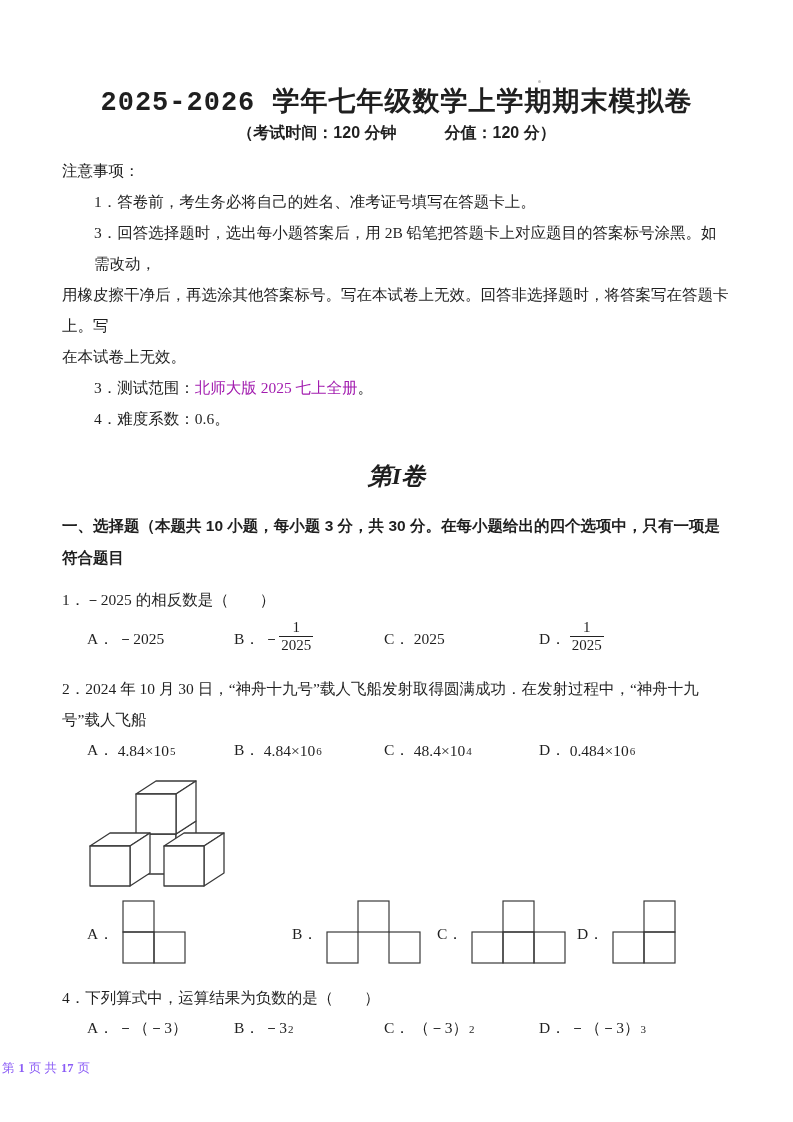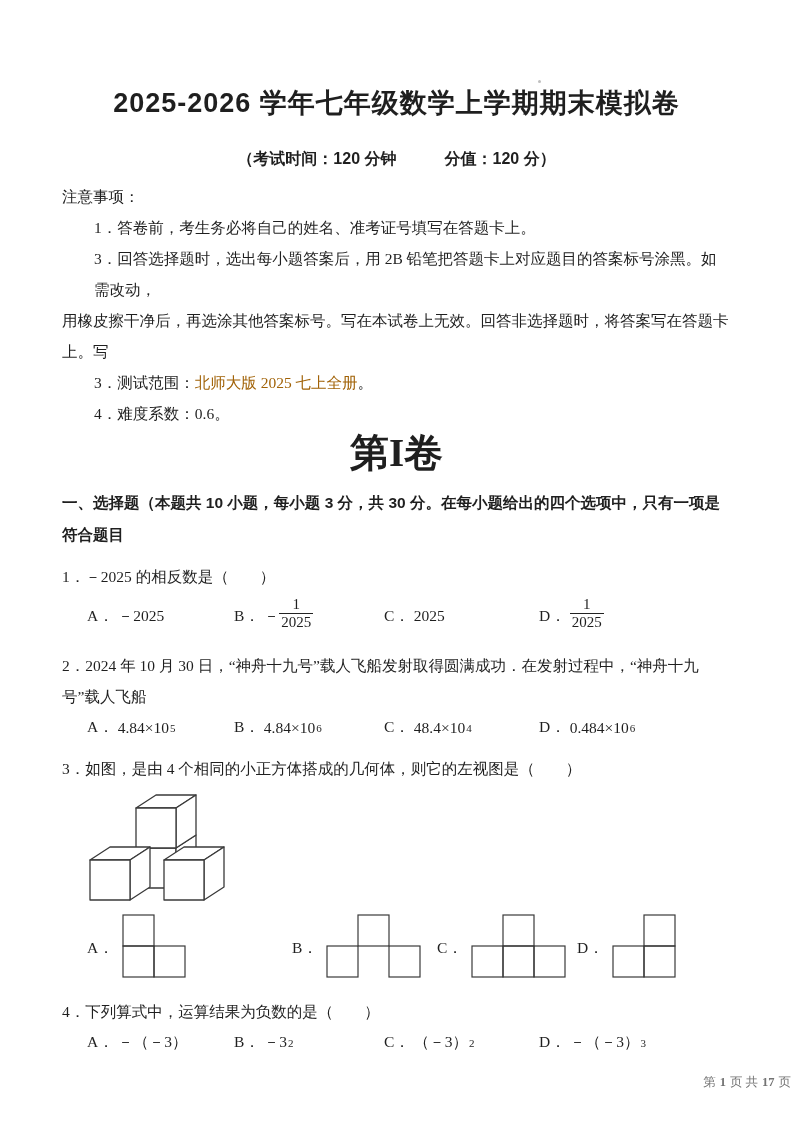--- a/index.html
+++ b/index.html
@@ -9,44 +9,44 @@
     background:#ffffff;
     overflow:hidden;
     font-family:"Liberation Serif","DejaVu Serif",serif;
     color:#1f1f1f;
     font-size:15.5px;
   }
   .content{padding:0 62px;}
   .title{
     margin:84px 0 0 0;
     text-align:center;
-    font-family:Liberation Sans, sans-serif;
+    font-family:Liberation Mono, monospace;
     font-weight:bold;
     font-size:27px;
     line-height:38px;
     letter-spacing:1px;
   }
   .subtitle{
-    margin-top:26px;
     text-align:center;
     font-family:"Liberation Sans","DejaVu Sans",sans-serif;
     font-weight:bold;
     font-size:16px;
     line-height:22px;
   }
   .notices{margin-top:11px;}
   .line{line-height:31px;}
   .indent{padding-left:32px;}
   .red{color:#d8291c;}
   .part-header{
     text-align:center;
     font-weight:bold;
-    font-size:39px;
+    font-size:24px;
     line-height:44px;
-    margin-top:2px;
+    margin-top:20px;
+    font-style:italic;
   }
   .intro{
     font-family:"Liberation Sans","DejaVu Sans",sans-serif;
     font-weight:bold;
     font-size:15.5px;
   }
   .intro .line{line-height:32px;margin-top:12px;}
   .q{margin-top:10px;}
   .q-cont{padding-left:22px;}
   .opts{display:flex;align-items:center;padding-left:25px;}
@@ -64,22 +64,22 @@
   .frac{
     display:inline-block;text-align:center;vertical-align:middle;
     font-size:15px;line-height:1.15;margin-top:-5px;
   }
   .frac .num{display:block;padding:0 5px;border-bottom:1.4px solid #222;}
   .frac .den{display:block;padding:0 2px;}
   sup{font-size:11px;vertical-align:super;line-height:0;margin-left:1px;}
   .cube-figure{margin:6px 0 2px 26px;}
   .shape{display:inline-block;margin-left:4px;}
   .footer{
-    position:absolute;left:0;bottom:31px;width:100%;
-    text-align:right;font-size:12.5px;color:#737373;
+    position:absolute;left:0;bottom:45px;width:100%;
+    text-align:left;font-size:12.5px;color:#8b5cf6;
   }
   .footer .pgnum{font-weight:bold;}
   .footer span{margin:0 2px;}
   .scan-dot{
     position:absolute;left:538px;top:80px;width:3px;height:3px;
     background:#bfbfbf;border-radius:50%;
   }
 </style>
 </head>
 <body>
@@ -91,22 +91,23 @@
 
     <h1 class="title">2025-2026 学年七年级数学上学期期末模拟卷</h1>
 
     <div class="subtitle">（考试时间：120 分钟　　　分值：120 分）</div>
 
     <div class="notices">
       <div class="line">注意事项：</div>
       <div class="line indent">1．答卷前，考生务必将自己的姓名、准考证号填写在答题卡上。</div>
       <div class="line indent">3．回答选择题时，选出每小题答案后，用 2B 铅笔把答题卡上对应题目的答案标号涂黑。如需改动，</div>
       <div class="line">用橡皮擦干净后，再选涂其他答案标号。写在本试卷上无效。回答非选择题时，将答案写在答题卡上。写</div>
+      <div class="line">在本试卷上无效。</div>
       <div class="line indent">
-        <span>3．测试范围：</span><span class="red" style="color: #a16207;">北师大版 2025 七上全册</span><span>。</span>
+        <span>3．测试范围：</span><span class="red" style="color: #a21caf;">北师大版 2025 七上全册</span><span>。</span>
       </div>
       <div class="line indent">4．难度系数：0.6。</div>
     </div>
 
     <div class="part-header">第I卷</div>
 
     <div class="intro">
       <div class="line">一、选择题（本题共 10 小题，每小题 3 分，共 30 分。在每小题给出的四个选项中，只有一项是符合题目</div>
     </div>
 
@@ -159,21 +160,20 @@
         </div>
         <div class="opt">
           <span class="opt-label">D．</span>
             <span>0.484×10</span>
             <sup>6</sup>
         </div>
       </div>
     </div>
 
     <div class="q">
-      <div class="line">3．如图，是由 4 个相同的小正方体搭成的几何体，则它的左视图是（　　）</div>
       <div class="cube-figure">
         <svg width="140" height="112" viewBox="0 0 140 112">
           <g fill="#ffffff" stroke="#3a3a3a" stroke-width="1.3" stroke-linejoin="round">
 
             <rect x="48" y="58" width="40" height="40"></rect>
             <polygon points="88,58 108,45 108,85 88,98"></polygon>
 
             <polygon points="48,18 68,5 108,5 88,18"></polygon>
             <polygon points="88,18 108,5 108,45 88,58"></polygon>
             <rect x="48" y="18" width="40" height="40"></rect>

